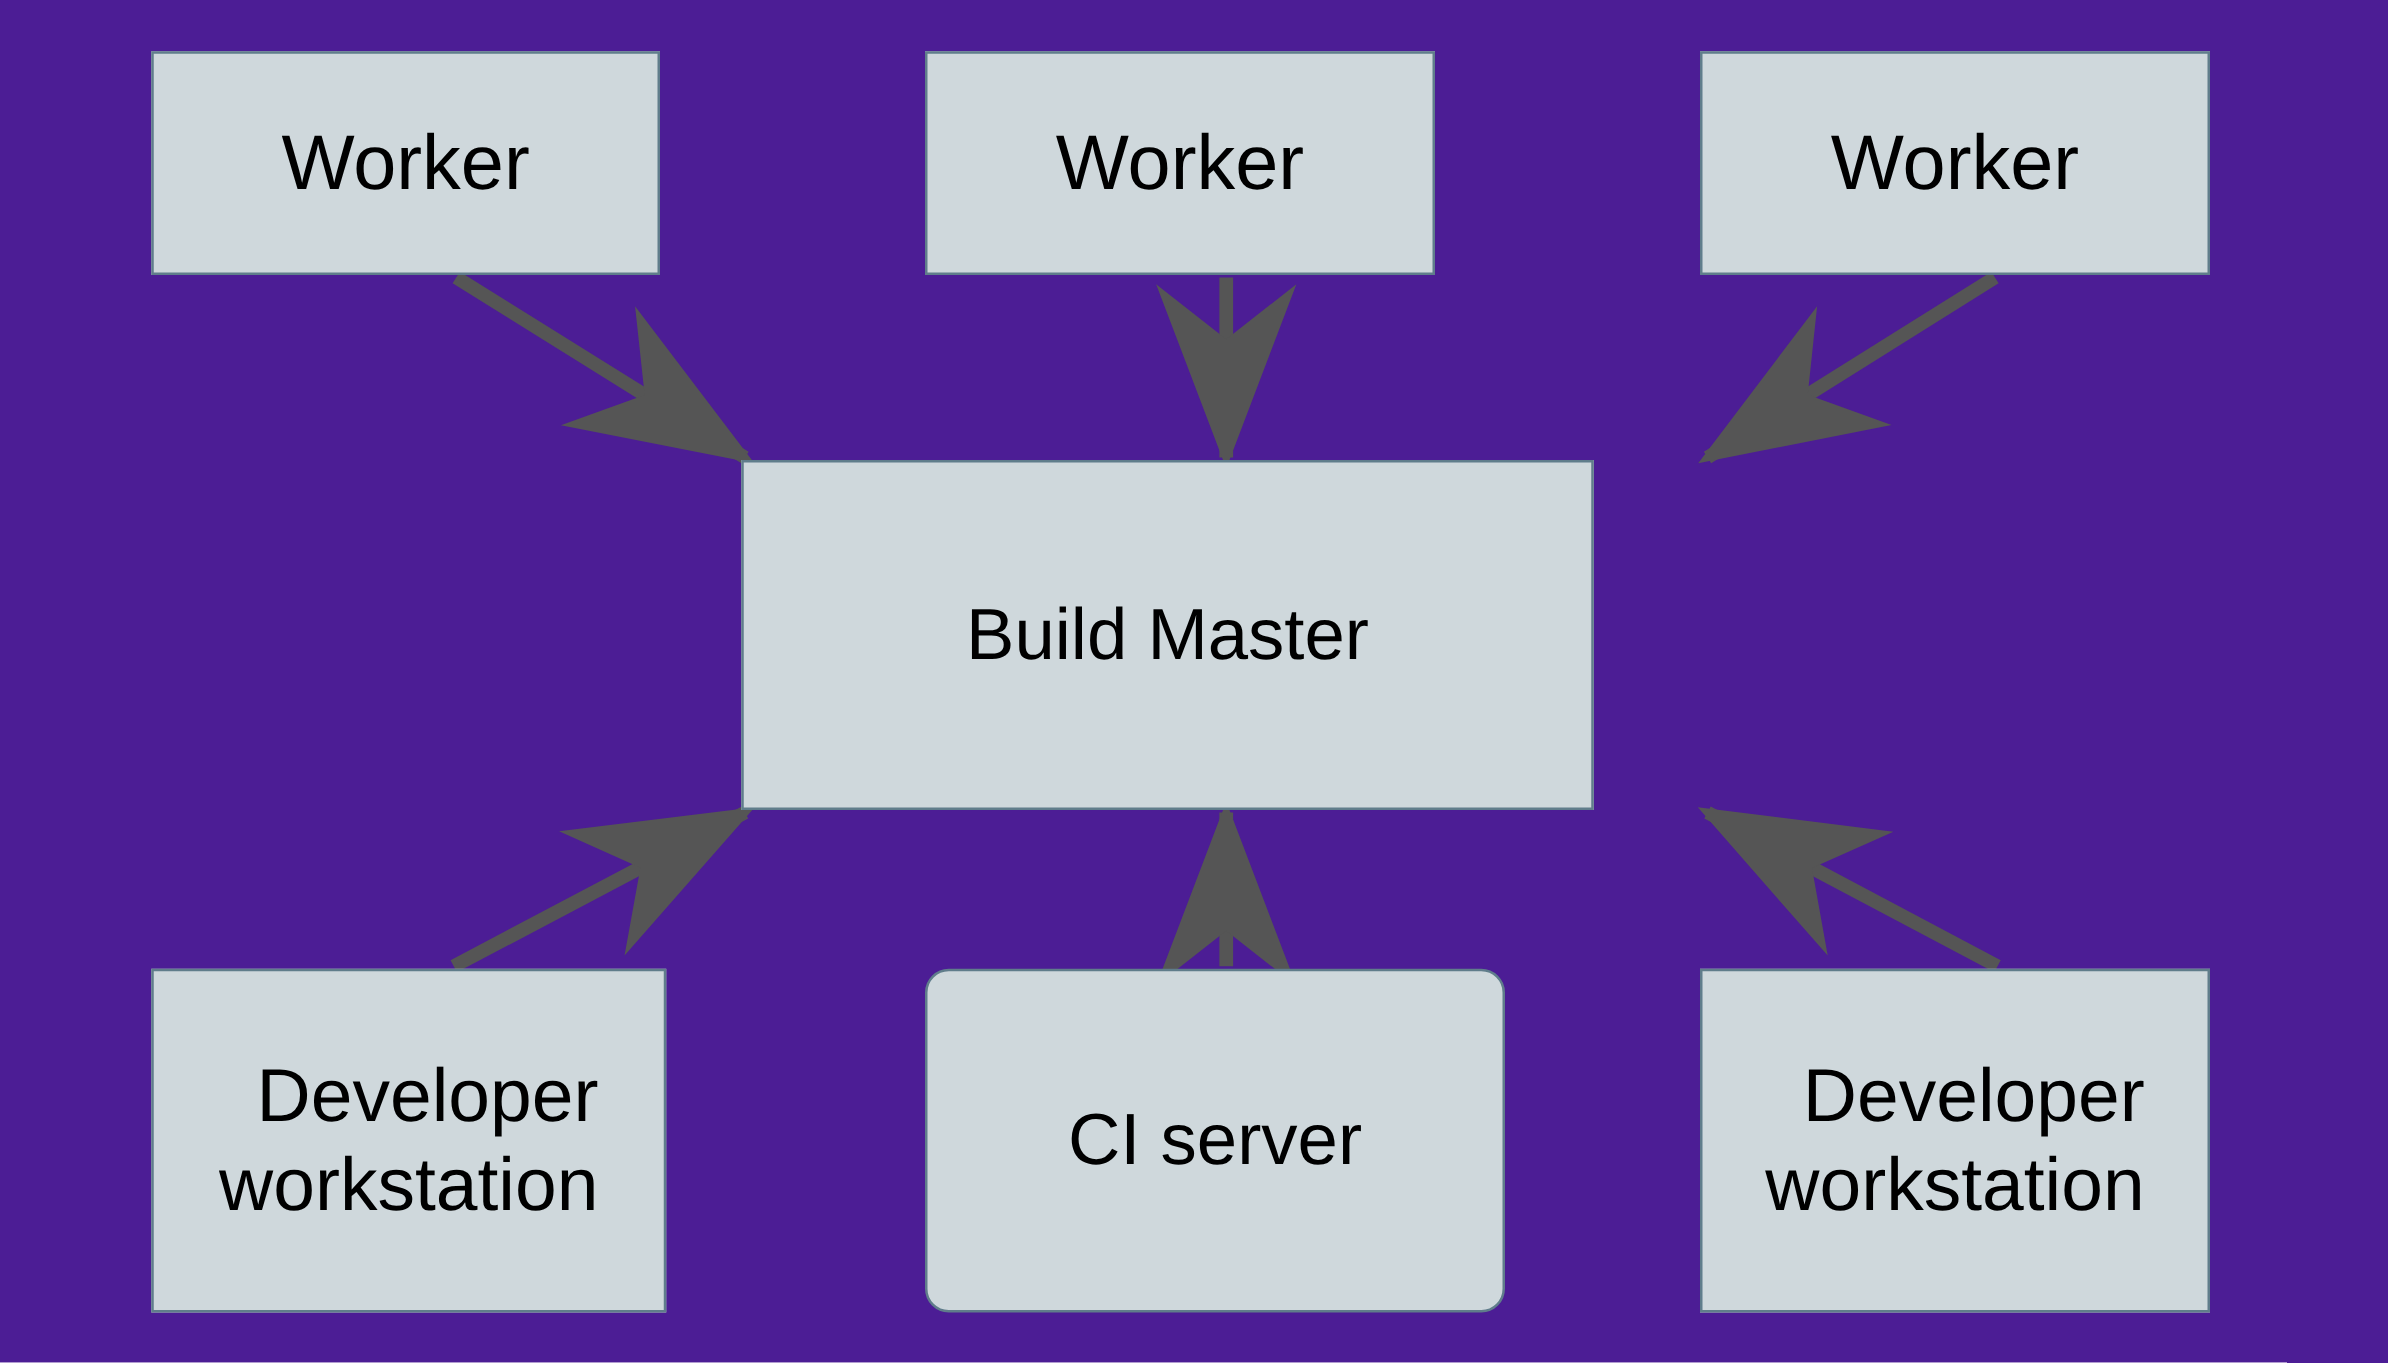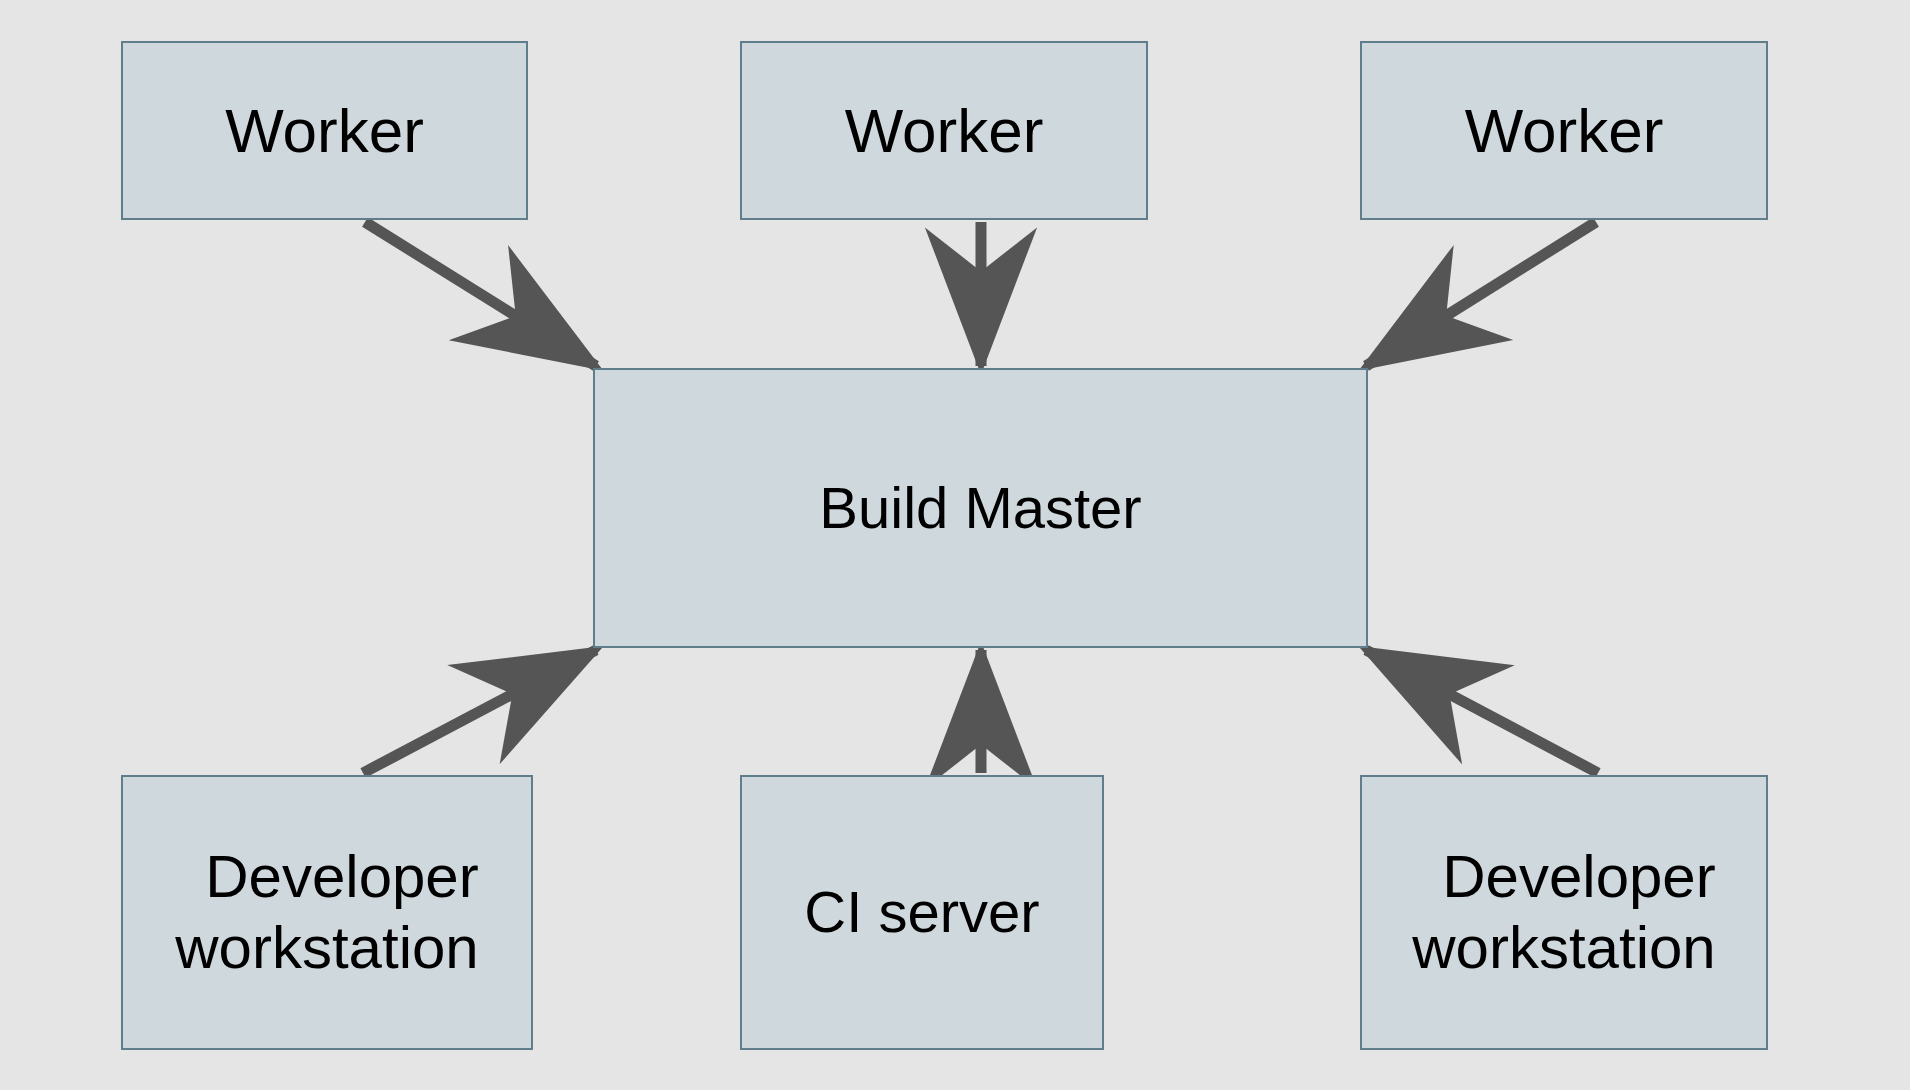--- a/index.html
+++ b/index.html
@@ -7,21 +7,21 @@
     padding: 0;
     background: #ffffff;
   }
   body {
     font-family: "Liberation Sans", sans-serif;
   }
   #diagram-canvas {
     position: relative;
     width: 1910px;
     height: 1090px;
-    background: #e5e5e5;
+    background: #4c1d95;
     overflow: hidden;
   }
   #edges-layer {
     position: absolute;
     left: 0;
     top: 0;
     width: 1910px;
     height: 1090px;
   }
   .node {
@@ -42,25 +42,25 @@
     white-space: pre-line;
     padding: 0 6px;
   }
 
   
   #node-worker-1 { left: 121px; top: 41px;  width: 407px; height: 179px; }
   #node-worker-2 { left: 740px; top: 41px;  width: 408px; height: 179px; }
   #node-worker-3 { left: 1360px; top: 41px; width: 408px; height: 179px; }
 
   
-  #node-build-master { left: 593px; top: 368px; width: 775px; height: 280px; }
+  #node-build-master { left: 593px; top: 368px; width: 682px; height: 280px; }
 
   
   #node-dev-left   { left: 121px; top: 775px;  width: 412px; height: 275px; }
-  #node-ci-server  { left: 740px; top: 775px;  width: 364px; height: 275px; }
+  #node-ci-server  { left: 740px; top: 775px;  width: 464px; height: 275px; border-radius: 19px; }
   #node-dev-right  { left: 1360px; top: 775px; width: 408px; height: 275px; }
 
   .fs-worker  { font-size: 62px; }
   .fs-center  { font-size: 58px; }
   .fs-dev     { font-size: 60px; text-align: right; }
   .fs-ci      { font-size: 58px; }
 </style>
 </head>
 <body>
 

